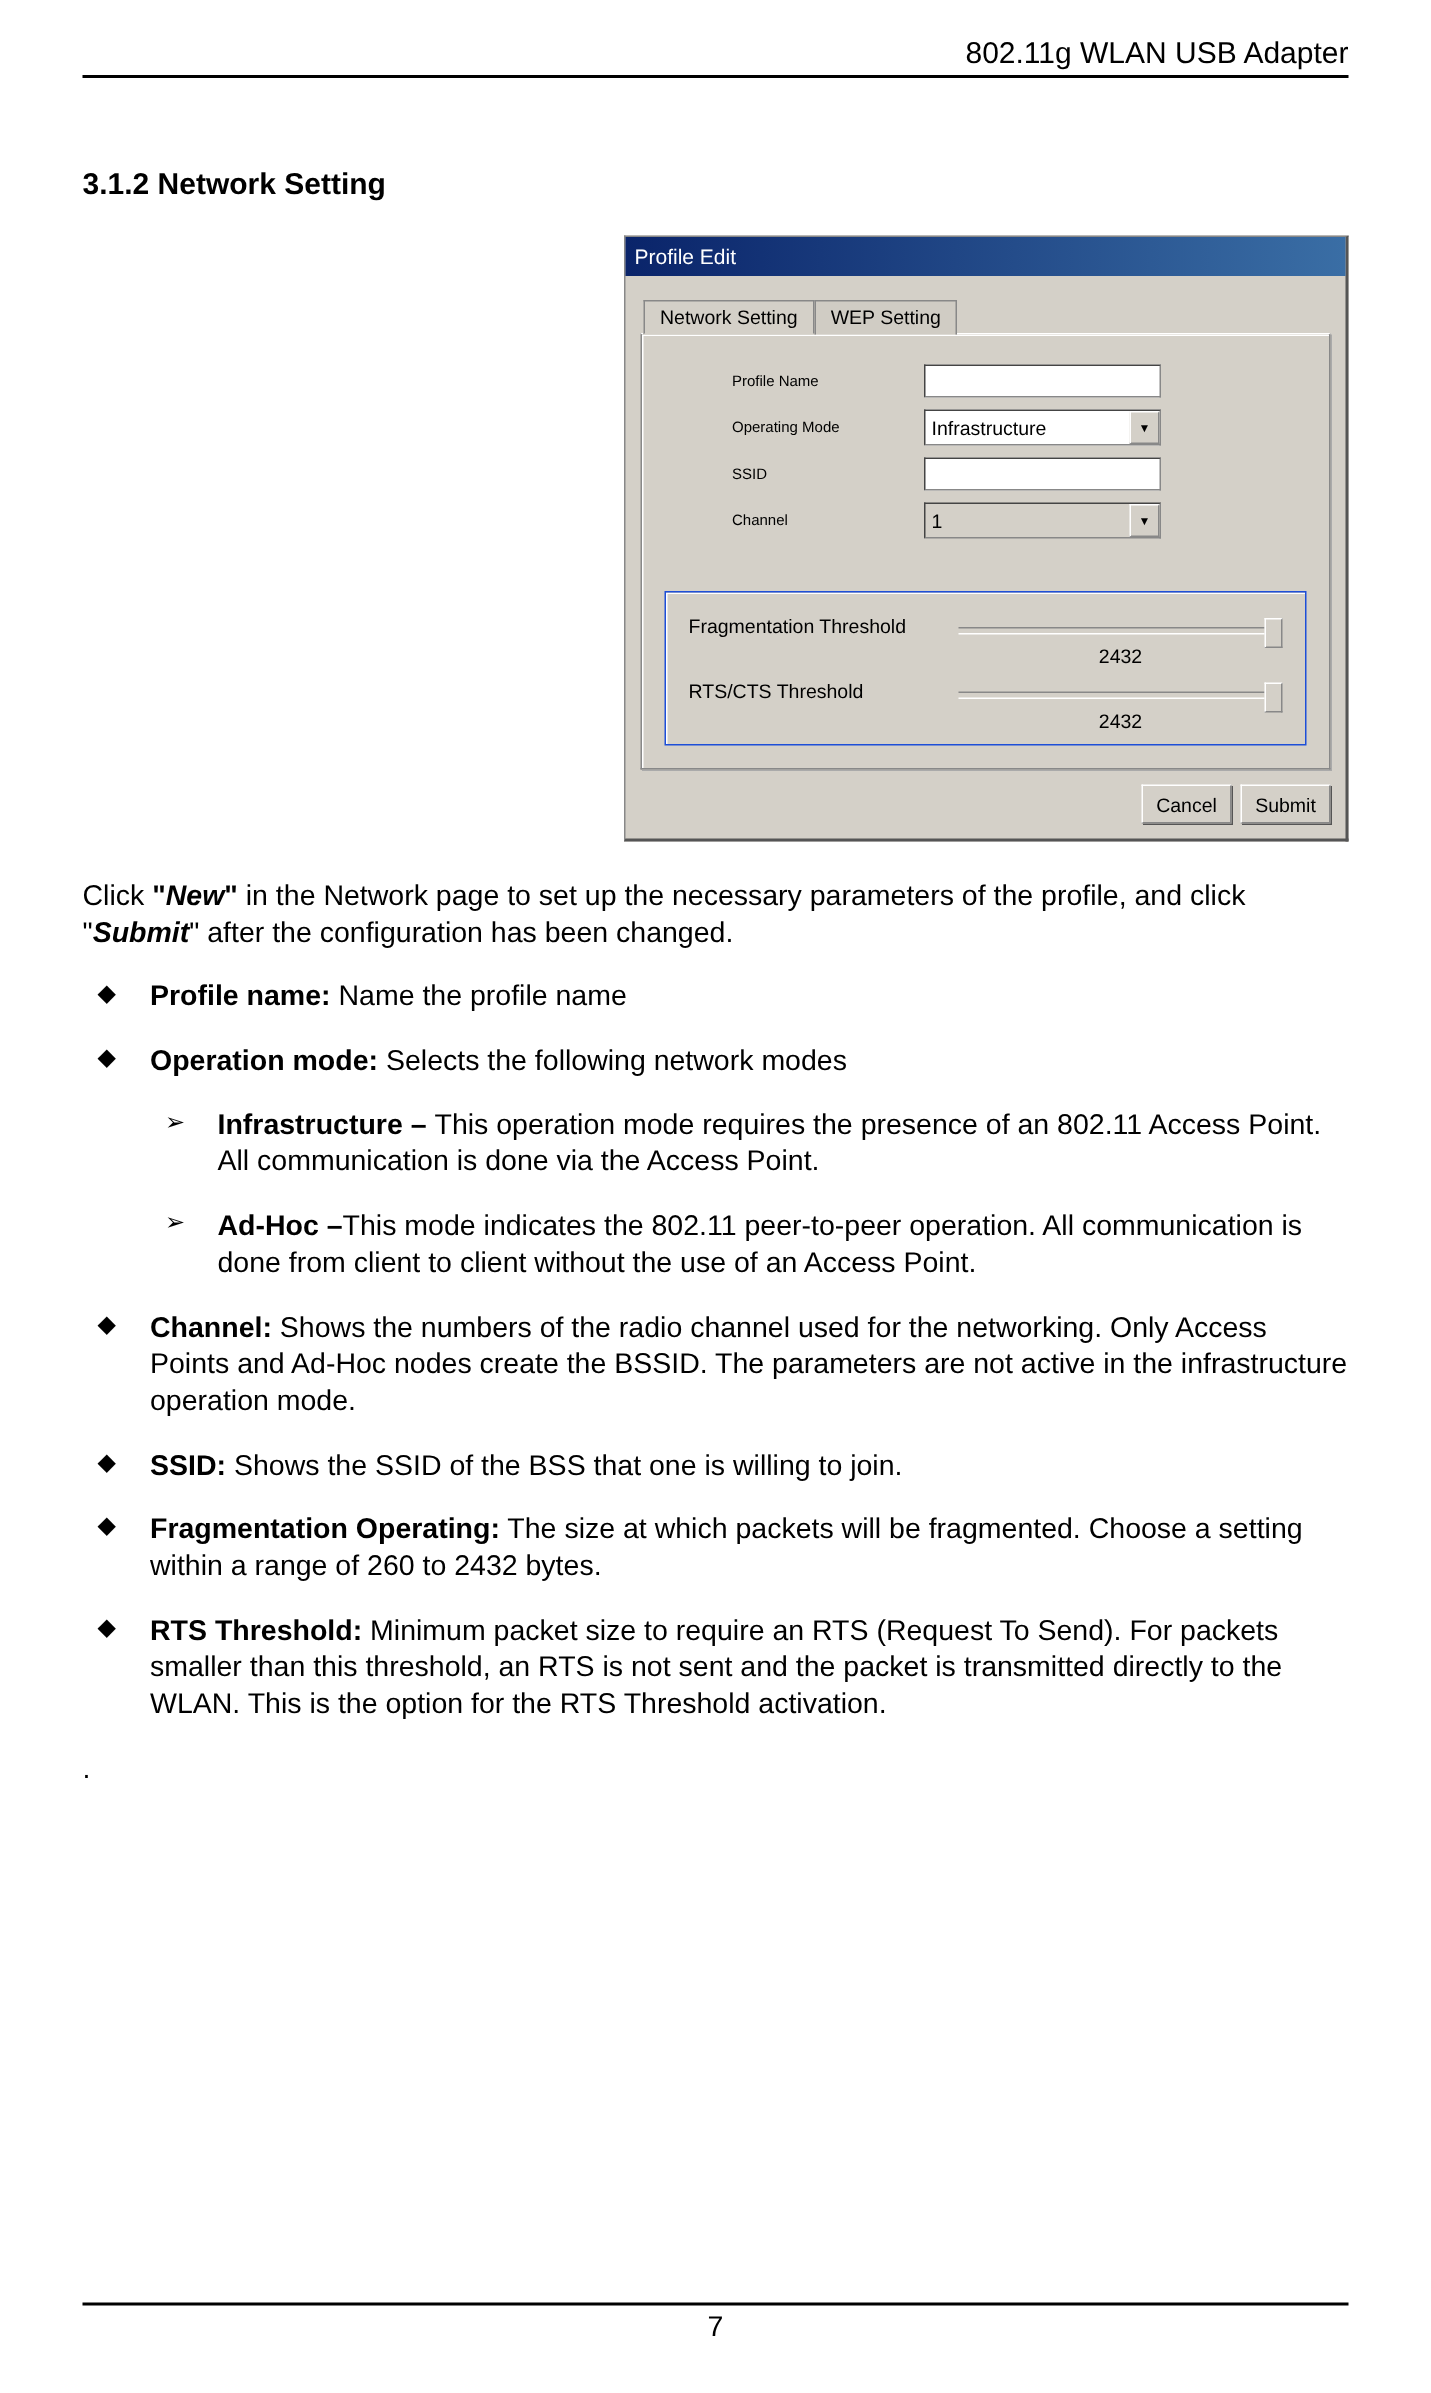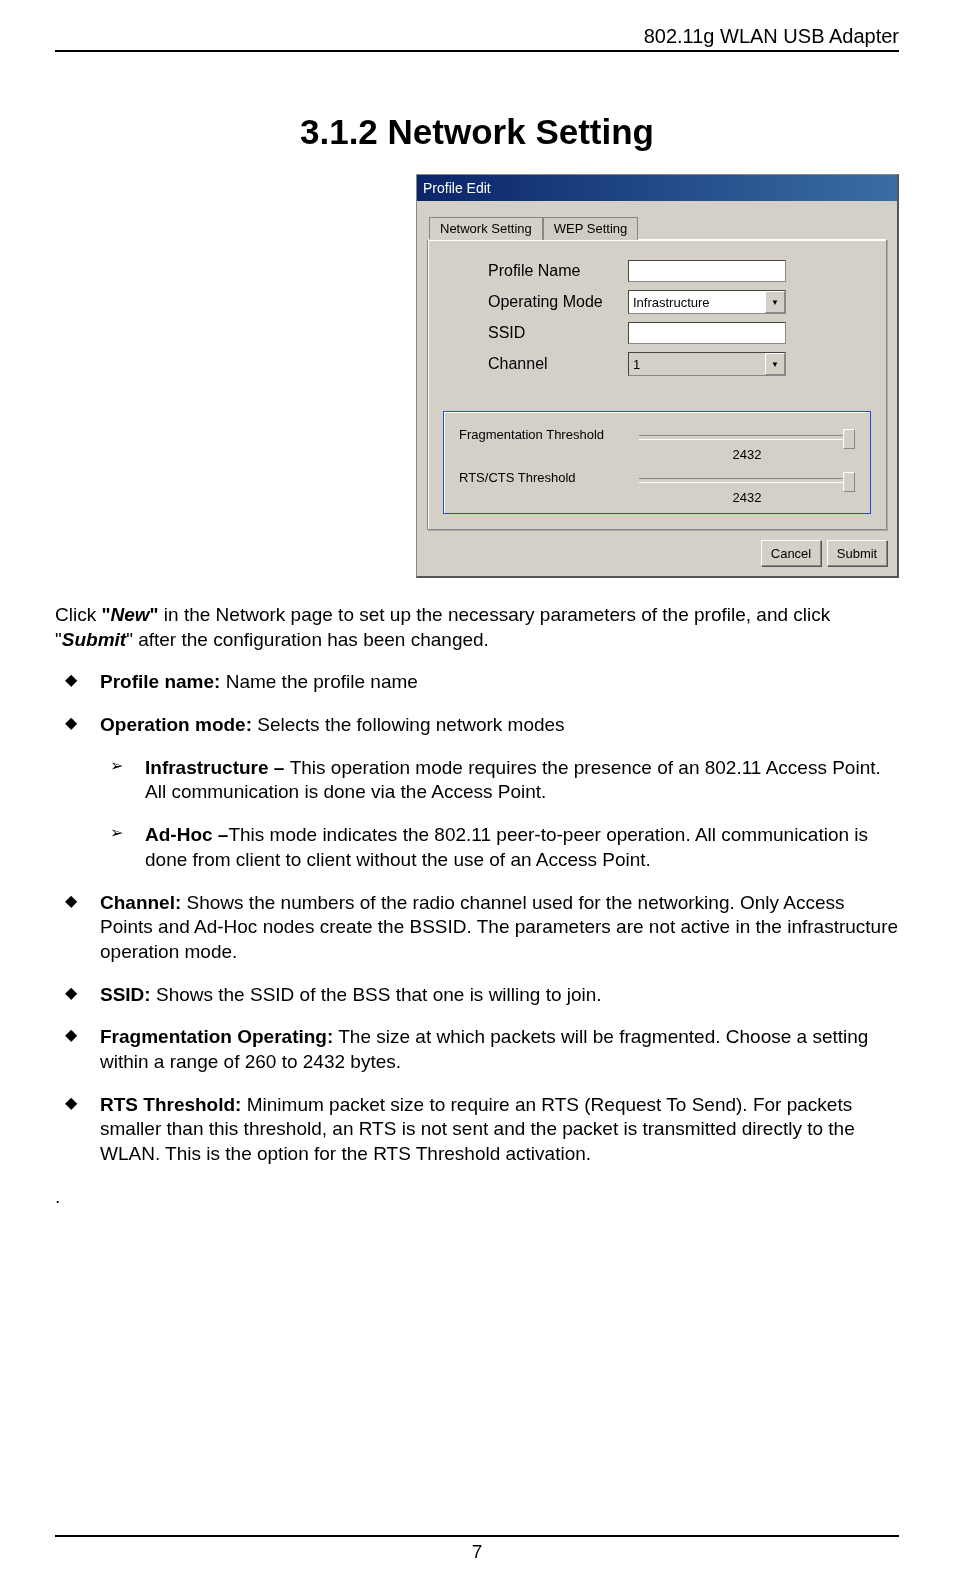--- a/index.html
+++ b/index.html
@@ -18,24 +18,23 @@
       border-bottom: 2px solid black;
       margin-bottom: 60px;
       padding-bottom: 2px;
       padding-top: 15px;
     }
     .header-text {
       text-align: right;
       font-size: 20px;
     }
     .section-title {
-      font-size: 35px;
+      font-size: 20px;
       font-weight: bold;
       margin-bottom: 22px;
-      text-align: center;
     }
     .dialog-container {
       display: flex;
       justify-content: flex-end;
       margin-bottom: 25px;
     }
     .dialog {
       width: 480px;
       border: 1px solid #888;
       border-right: 2px solid #555;
@@ -80,22 +79,22 @@
       padding: 20px 15px 15px 15px;
       box-shadow: inset 1px 1px 0 #fff, 1px 1px 0 #aaa;
     }
     .form-row {
       display: flex;
       align-items: center;
       margin-bottom: 8px;
       padding-left: 45px;
     }
     .form-label {
-      width: 140px;
-      font-size: 16px;
+      width: 128px;
+      font-size: 10px;
     }
     .text-input {
       width: 150px;
       height: 20px;
       border: 1px solid #888;
       border-top: 1px solid #444;
       border-left: 1px solid #444;
       background: white;
       font-size: 12px;
       padding: 0 3px;

